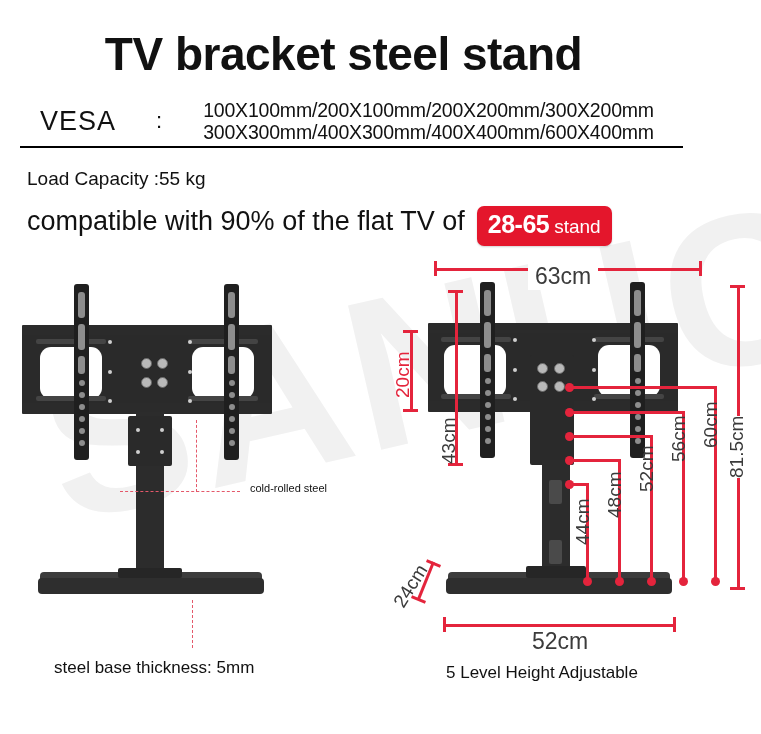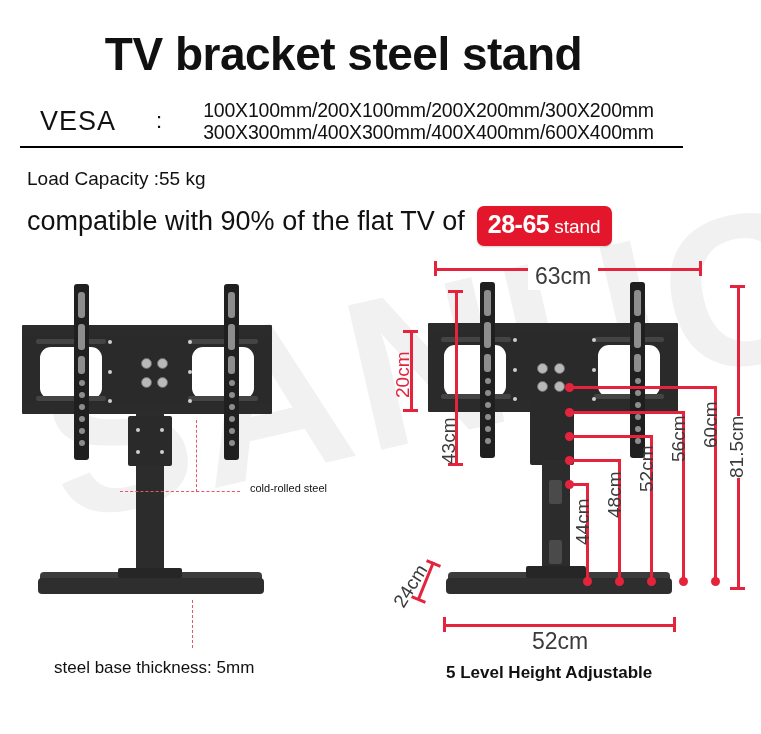--- a/index.html
+++ b/index.html
@@ -90,21 +90,21 @@
   
   .dash-h{
     position:absolute;height:0;border-top:1.5px dashed #e4586a;z-index:4;
   }
   .dash-v{
     position:absolute;width:0;border-left:1.5px dashed #e4586a;z-index:4;
   }
   .anno-label{position:absolute;font-size:11px;color:#111;z-index:4;white-space:nowrap;}
   .caption{position:absolute;font-size:17px;color:#111;z-index:4;white-space:nowrap;}
   .caption-b{
-    position:absolute;font-size:17px;font-weight:700;color:#111;z-index:4;white-space:nowrap;
+    position:absolute;font-size:17px;font-weight:400;color:#111;z-index:4;white-space:nowrap;
   }
 
   
   .red{background:#e4243c;position:absolute;z-index:5;}
   .dim-h{height:3px;}
   .dim-v{width:3px;}
   .cap-v{position:absolute;width:3px;height:15px;background:#e4243c;z-index:5;}
   .cap-h{position:absolute;height:3px;width:15px;background:#e4243c;z-index:5;}
   .leader{position:absolute;background:#e4243c;z-index:5;}
   .leader-dot{

